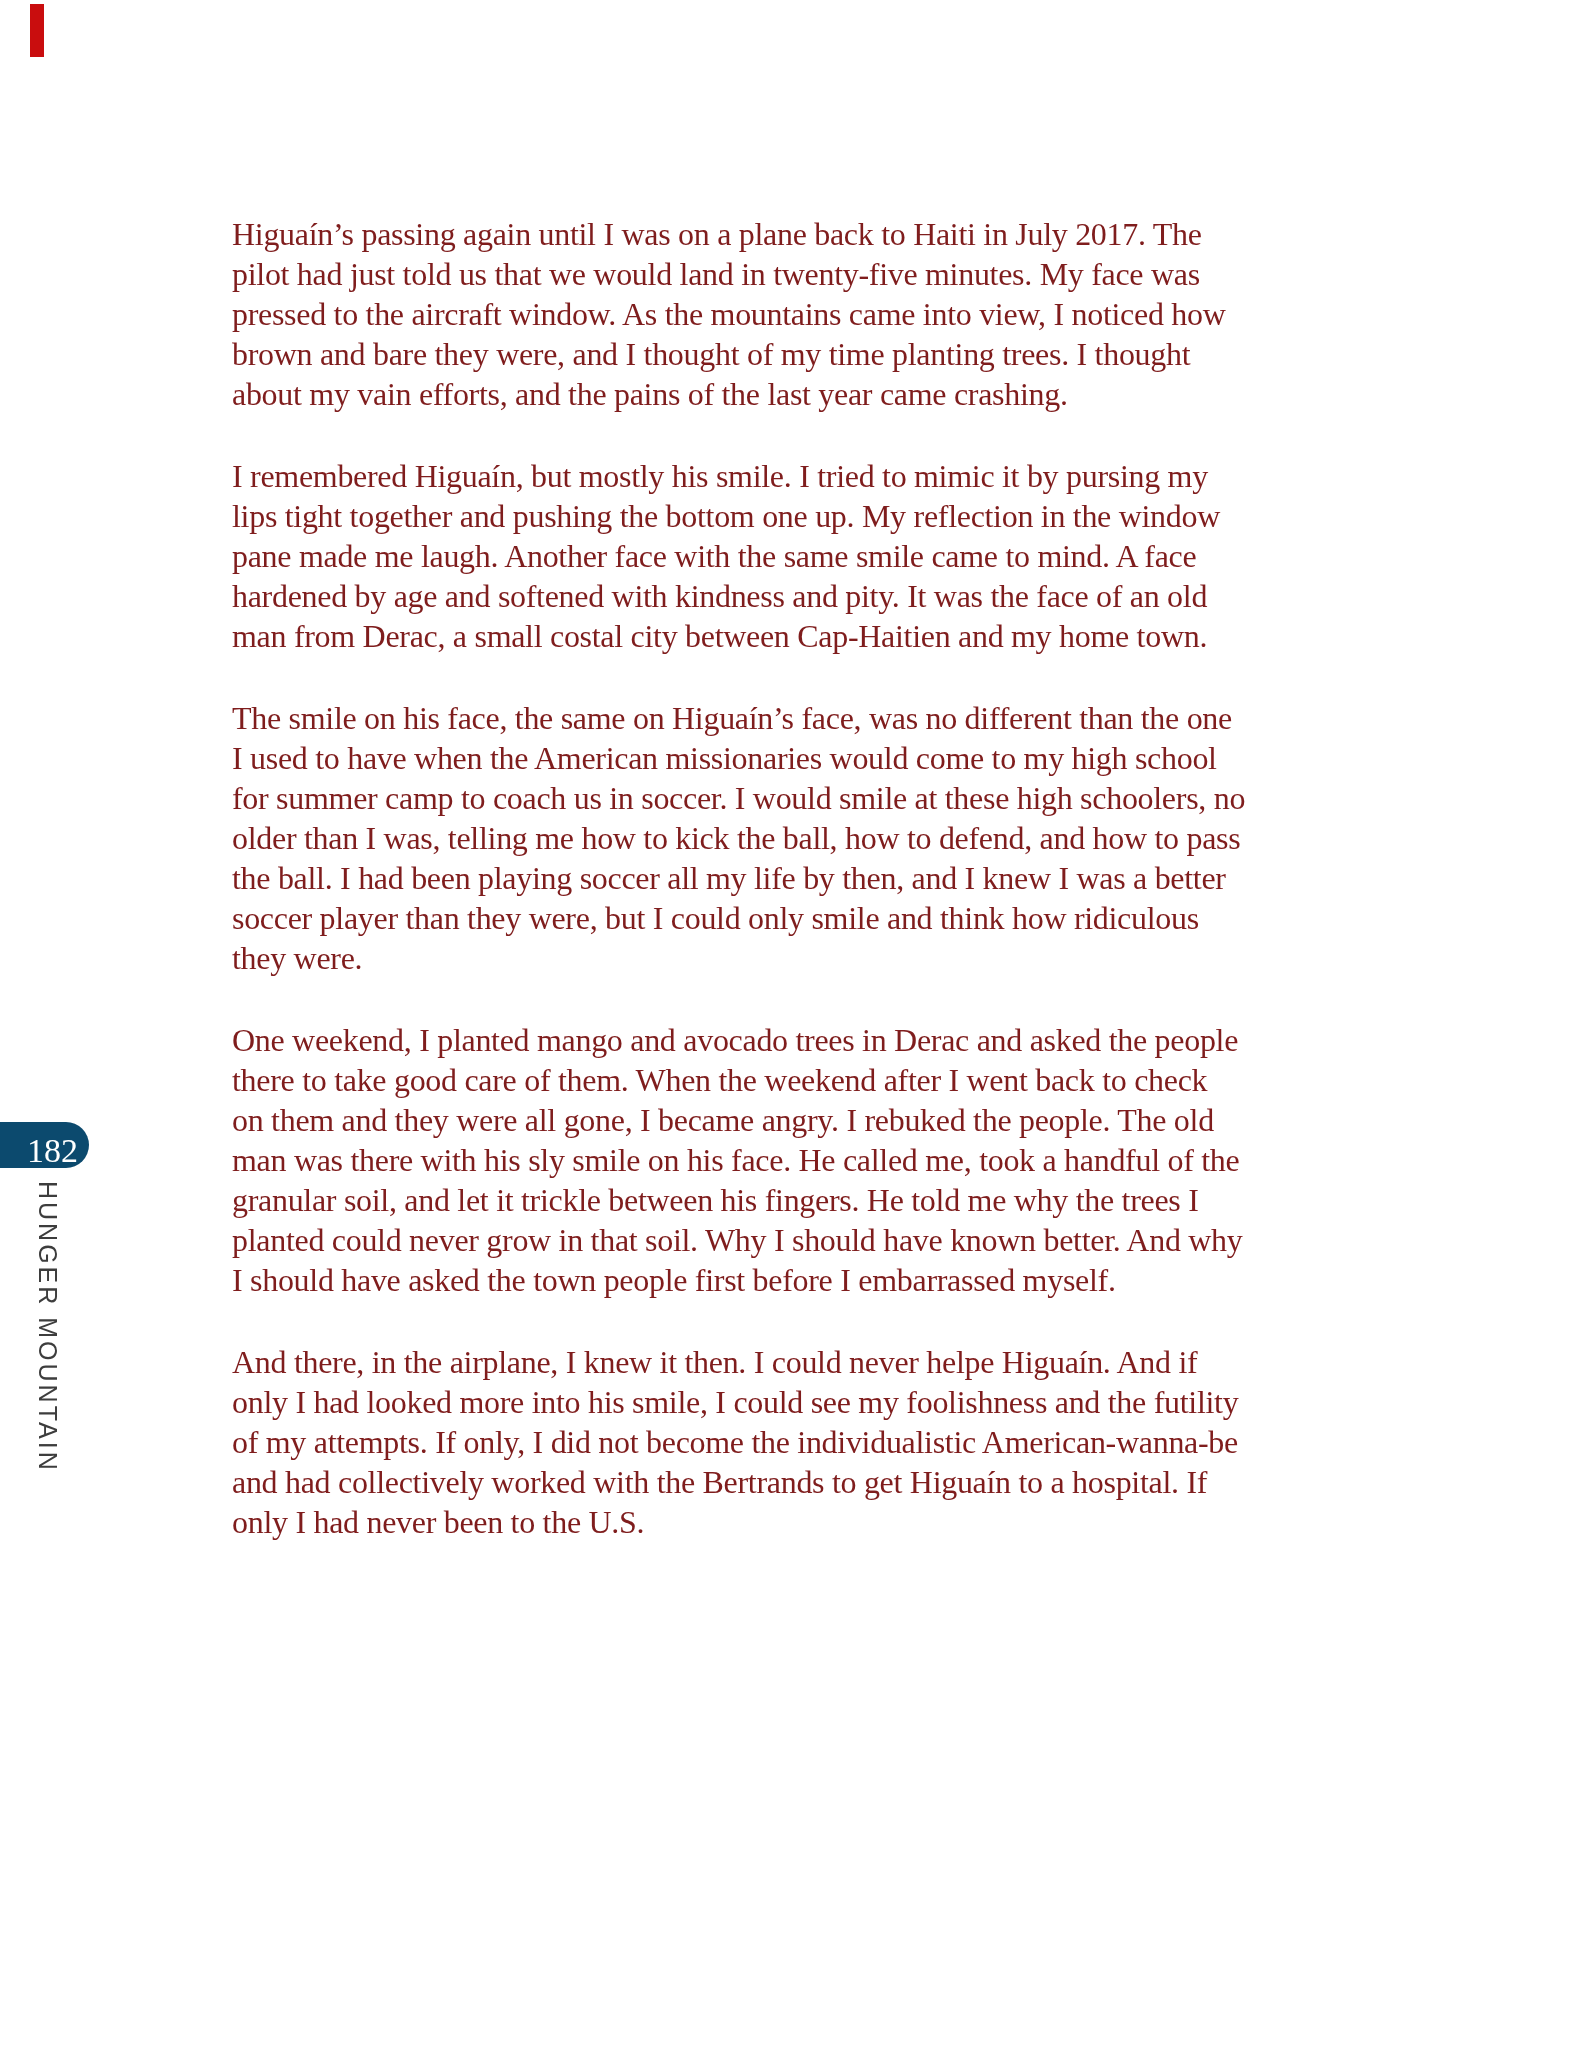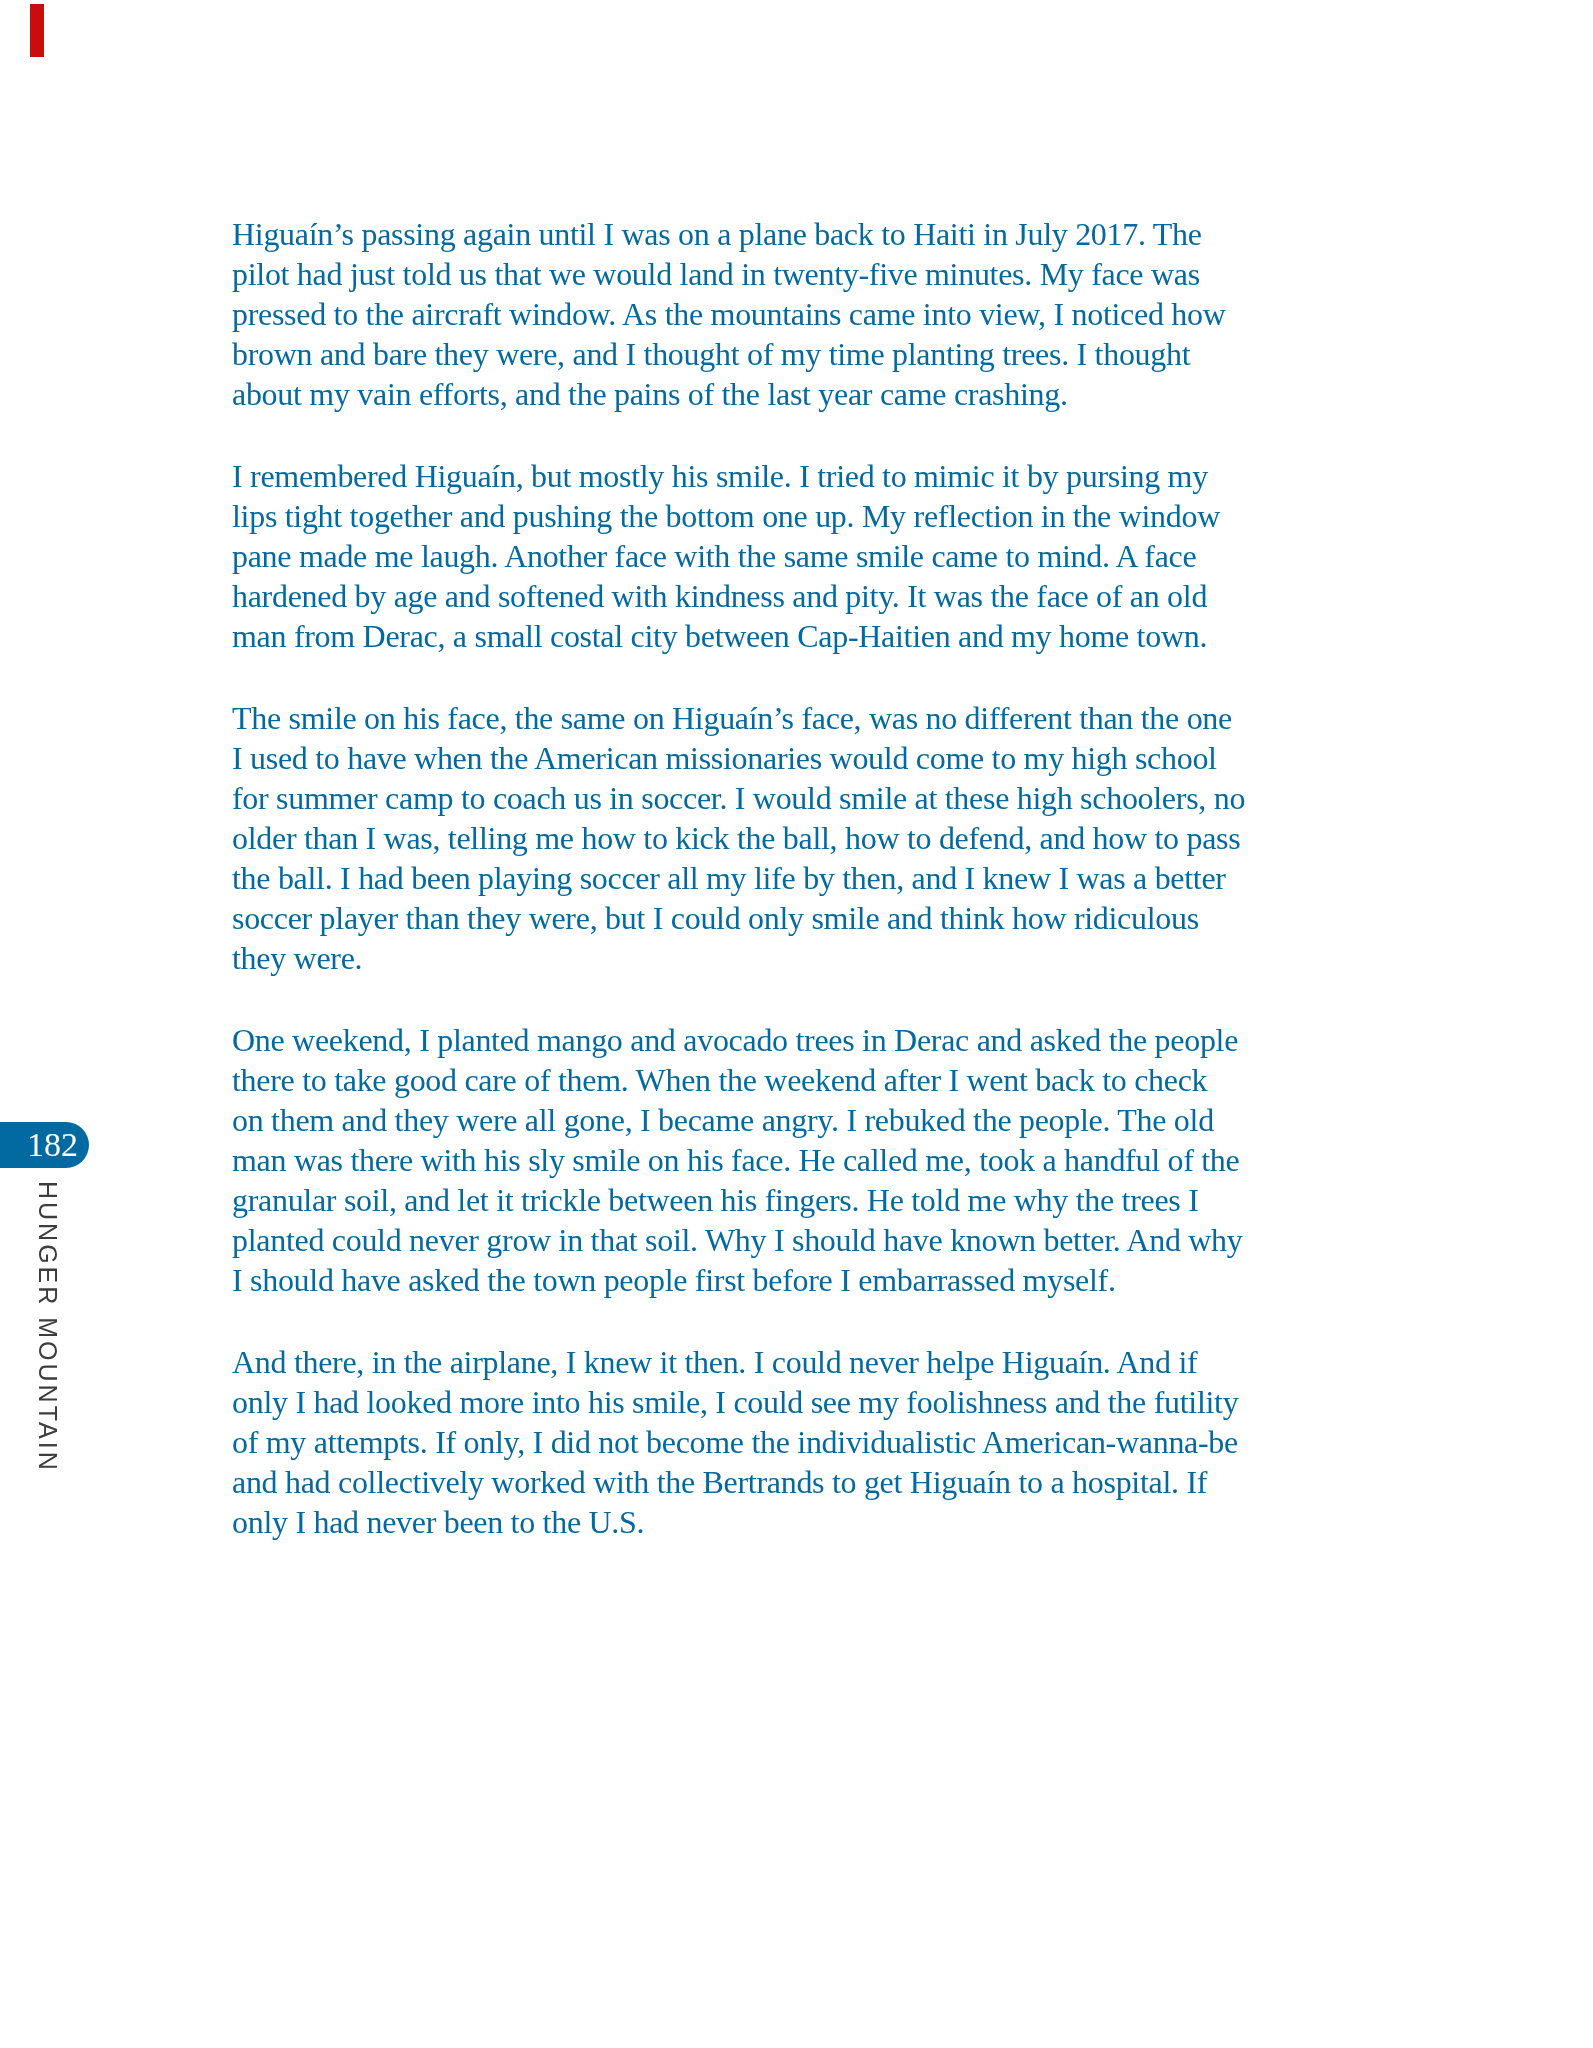--- a/index.html
+++ b/index.html
@@ -20,24 +20,24 @@
     height: 53px;
     background: #c90d0e;
   }
 
   .page-badge {
     position: absolute;
     left: 0;
     top: 1122px;
     width: 89px;
     height: 46px;
-    background: #0369a1;
+    background: #0c4a6e;
     border-radius: 0 23px 23px 0;
     display: flex;
-    align-items: center;
+    align-items: flex-end;
     justify-content: flex-end;
     padding-right: 11px;
     box-sizing: border-box;
   }
 
   .page-num {
     font-family: "Liberation Serif", serif;
     font-size: 34px;
     line-height: 1;
     color: #ffffff;
@@ -59,21 +59,21 @@
 
   .article {
     position: absolute;
     left: 232px;
     top: 214px;
     width: 1140px;
     font-family: "Liberation Serif", serif;
     font-size: 32px;
     line-height: 40px;
     letter-spacing: -0.3px;
-    color: #0369a1;
+    color: #7f1d1d;
   }
 
   .para {
     margin: 0 0 42px 0;
     white-space: pre;   
   }
 </style>
 </head>
 <body>
 

